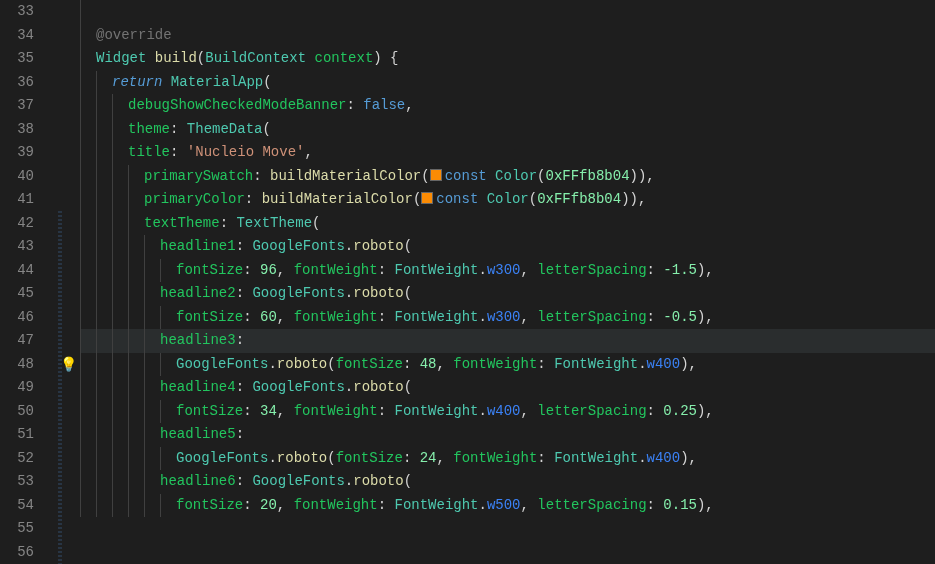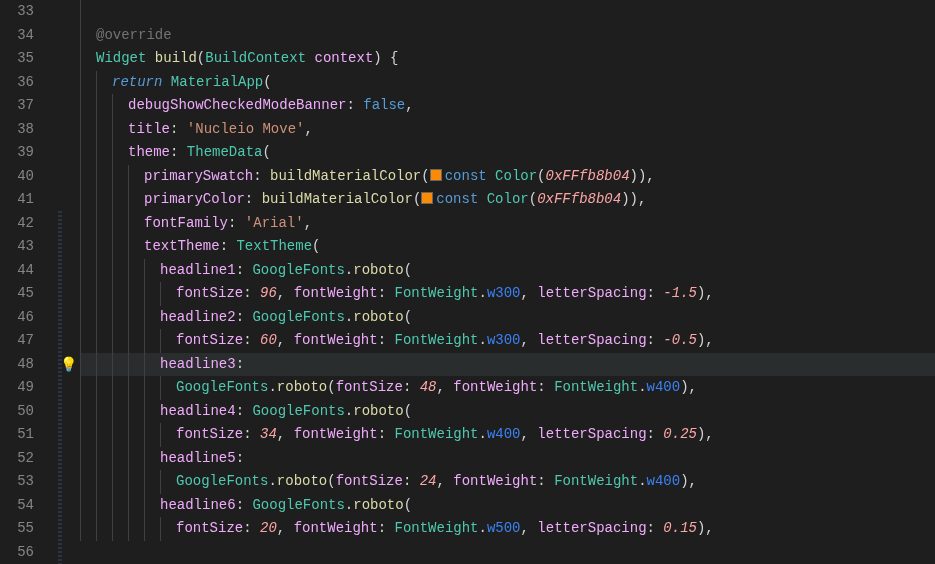--- a/index.html
+++ b/index.html
@@ -69,23 +69,23 @@
     color: #404040;
     border-left: 1px solid #404040;
     display: inline-block;
     width: 16px;
     height: 23.5px;
     vertical-align: top;
   }
   .tk-keyword { color: #569cd6; font-style: italic; }
   .tk-type    { color: #4ec9b0; }
   .tk-method  { color: #dcdcaa; }
-  .tk-param   { color: #f0abfc; margin-top: 12px; }
+  .tk-param   { color: #22c55e; margin-top: 12px; }
   .tk-string  { color: #ce9178; }
-  .tk-number  { color: #fca5a5; font-style: italic; }
+  .tk-number  { color: #86efac; }
   .tk-punct   { color: #d4d4d4; }
   .tk-plain   { color: #d4d4d4; }
   .tk-annot   { color: #737373; }
   .tk-const   { color: #569cd6; }
   .tk-enum    { color: #3b82f6; }
   .swatch {
     display: inline-block;
     width: 12px;
     height: 12px;
     background: #fb8b04;
@@ -148,29 +148,28 @@
     <div class="line"><span class="indent"></span></div>
 
     <div class="line"><span class="indent"></span><span class="tk-annot">@override</span></div>
 
     <div class="line"><span class="indent"></span><span class="tk-type">Widget</span><span class="tk-plain"> </span><span class="tk-method">build</span><span class="tk-punct">(</span><span class="tk-type">BuildContext</span><span class="tk-plain"> </span><span class="tk-param">context</span><span class="tk-punct">) {</span></div>
 
     <div class="line"><span class="indent"></span><span class="indent"></span><span class="tk-keyword">return</span><span class="tk-plain"> </span><span class="tk-type">MaterialApp</span><span class="tk-punct">(</span></div>
 
     <div class="line"><span class="indent"></span><span class="indent"></span><span class="indent"></span><span class="tk-param">debugShowCheckedModeBanner</span><span class="tk-punct">: </span><span class="tk-const">false</span><span class="tk-punct">,</span></div>
 
+    <div class="line"><span class="indent"></span><span class="indent"></span><span class="indent"></span><span class="tk-param">theme</span><span class="tk-punct">: </span><span class="tk-type">ThemeData</span><span class="tk-punct">(</span></div>
+
     <div class="line"><span class="indent"></span><span class="indent"></span><span class="indent"></span><span class="tk-param">title</span><span class="tk-punct">: </span><span class="tk-string">'Nucleio Move'</span><span class="tk-punct">,</span></div>
-
-    <div class="line"><span class="indent"></span><span class="indent"></span><span class="indent"></span><span class="tk-param">theme</span><span class="tk-punct">: </span><span class="tk-type">ThemeData</span><span class="tk-punct">(</span></div>
 
     <div class="line"><span class="indent"></span><span class="indent"></span><span class="indent"></span><span class="indent"></span><span class="tk-param">primarySwatch</span><span class="tk-punct">: </span><span class="tk-method">buildMaterialColor</span><span class="tk-punct">(</span><span class="swatch"></span><span class="tk-const">const</span><span class="tk-plain"> </span><span class="tk-type">Color</span><span class="tk-punct">(</span><span class="tk-number">0xFFfb8b04</span><span class="tk-punct">)),</span></div>
 
     <div class="line"><span class="indent"></span><span class="indent"></span><span class="indent"></span><span class="indent"></span><span class="tk-param">primaryColor</span><span class="tk-punct">: </span><span class="tk-method">buildMaterialColor</span><span class="tk-punct">(</span><span class="swatch"></span><span class="tk-const">const</span><span class="tk-plain"> </span><span class="tk-type">Color</span><span class="tk-punct">(</span><span class="tk-number">0xFFfb8b04</span><span class="tk-punct">)),</span></div>
 
-    <div class="line"><span class="indent"></span><span class="indent"></span><span class="indent"></span><span class="indent"></span><span class="tk-param">fontFamily</span><span class="tk-punct">: </span><span class="tk-string">'Arial'</span><span class="tk-punct">,</span></div>
 
     <div class="line"><span class="indent"></span><span class="indent"></span><span class="indent"></span><span class="indent"></span><span class="tk-param">textTheme</span><span class="tk-punct">: </span><span class="tk-type">TextTheme</span><span class="tk-punct">(</span></div>
 
     <div class="line"><span class="indent"></span><span class="indent"></span><span class="indent"></span><span class="indent"></span><span class="indent"></span><span class="tk-param">headline1</span><span class="tk-punct">: </span><span class="tk-type">GoogleFonts</span><span class="tk-punct">.</span><span class="tk-method">roboto</span><span class="tk-punct">(</span></div>
 
     <div class="line"><span class="indent"></span><span class="indent"></span><span class="indent"></span><span class="indent"></span><span class="indent"></span><span class="indent"></span><span class="tk-param">fontSize</span><span class="tk-punct">: </span><span class="tk-number">96</span><span class="tk-punct">, </span><span class="tk-param">fontWeight</span><span class="tk-punct">: </span><span class="tk-type">FontWeight</span><span class="tk-punct">.</span><span class="tk-enum">w300</span><span class="tk-punct">, </span><span class="tk-param">letterSpacing</span><span class="tk-punct">: </span><span class="tk-number">-1.5</span><span class="tk-punct">),</span></div>
 
     <div class="line"><span class="indent"></span><span class="indent"></span><span class="indent"></span><span class="indent"></span><span class="indent"></span><span class="tk-param">headline2</span><span class="tk-punct">: </span><span class="tk-type">GoogleFonts</span><span class="tk-punct">.</span><span class="tk-method">roboto</span><span class="tk-punct">(</span></div>
 
     <div class="line"><span class="indent"></span><span class="indent"></span><span class="indent"></span><span class="indent"></span><span class="indent"></span><span class="indent"></span><span class="tk-param">fontSize</span><span class="tk-punct">: </span><span class="tk-number">60</span><span class="tk-punct">, </span><span class="tk-param">fontWeight</span><span class="tk-punct">: </span><span class="tk-type">FontWeight</span><span class="tk-punct">.</span><span class="tk-enum">w300</span><span class="tk-punct">, </span><span class="tk-param">letterSpacing</span><span class="tk-punct">: </span><span class="tk-number">-0.5</span><span class="tk-punct">),</span></div>

